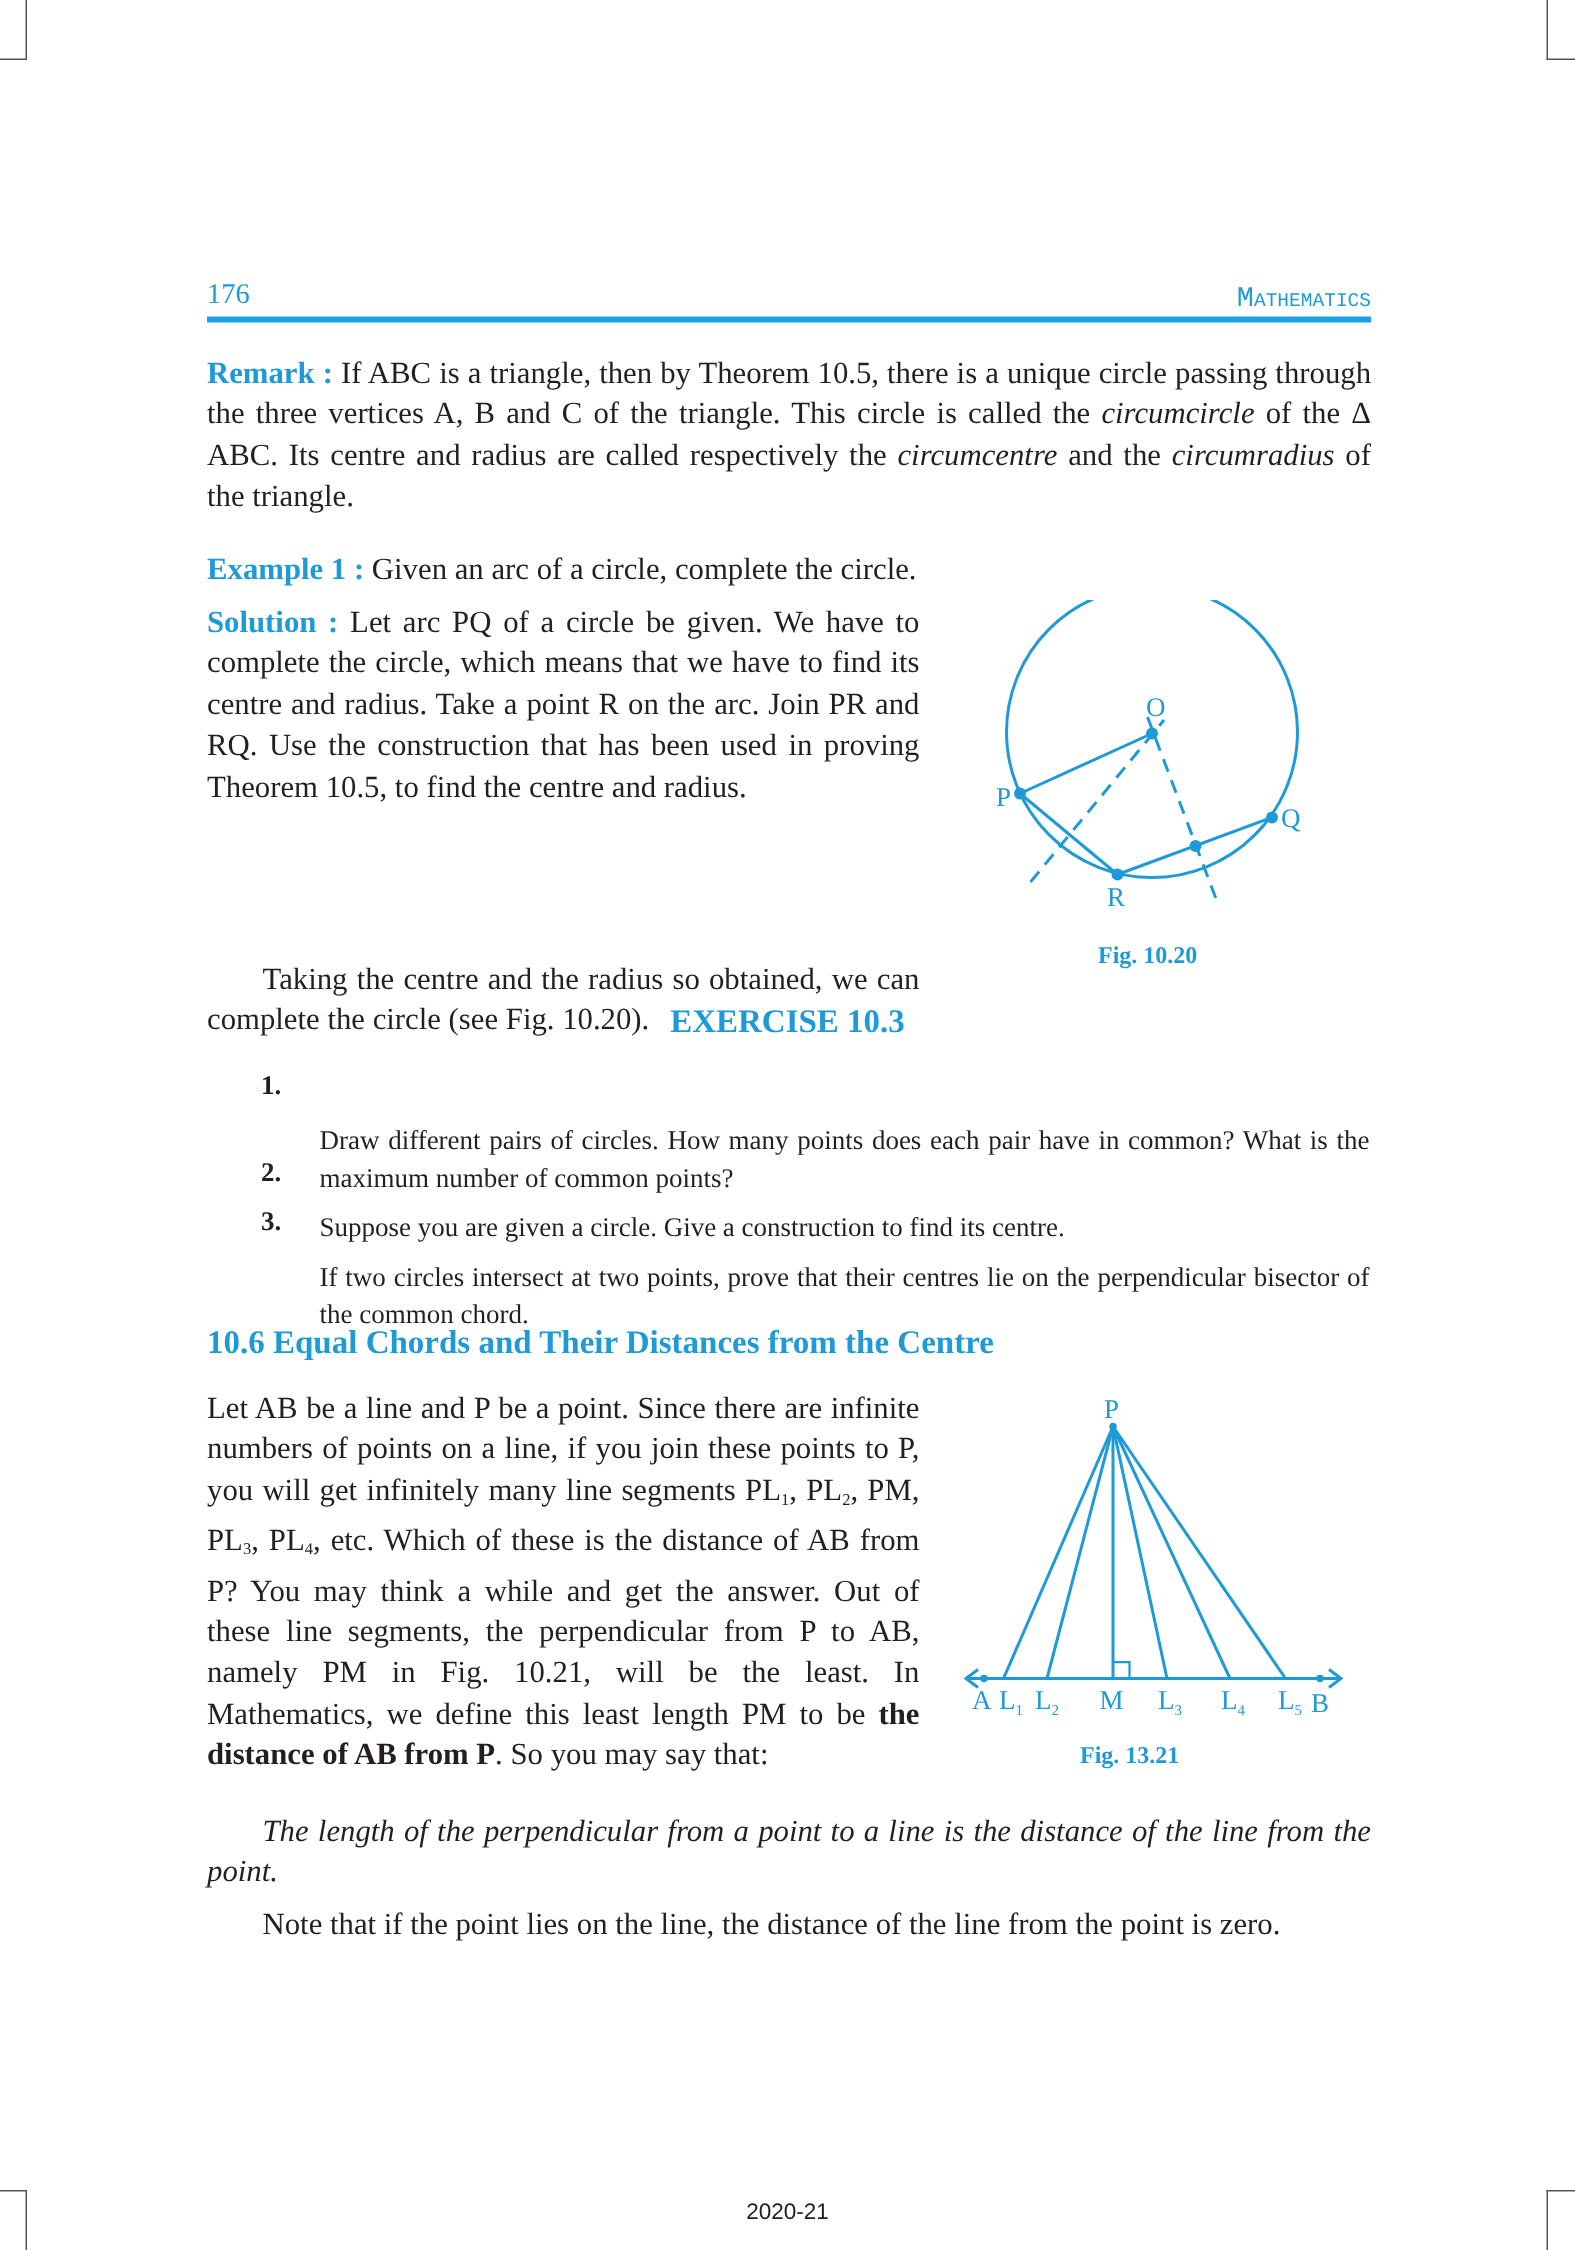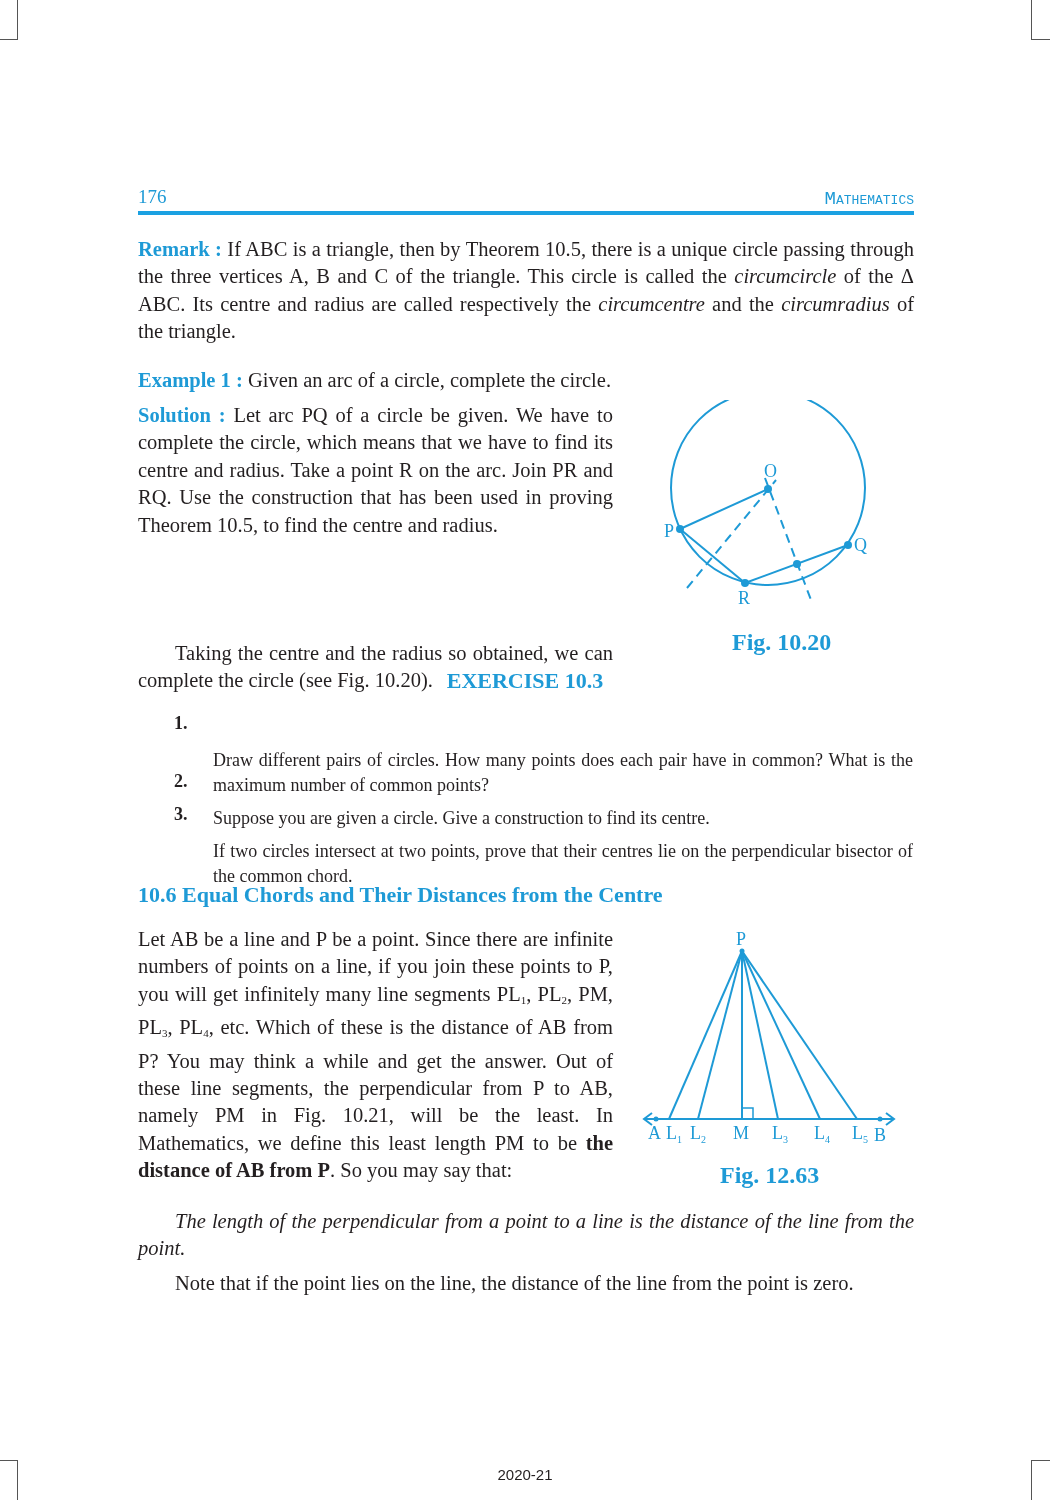--- a/index.html
+++ b/index.html
@@ -11,21 +11,21 @@
   .rule { position:absolute; left:138px; top:211px; width:776px; height:4px; background:#1ba1e2; }
   .para { position:absolute; font-size:20.5px; line-height:27.4px; text-align:justify; }
   .blue-b { color:#1e9ad6; font-weight:bold;text-align:right; }
   .it { font-style:italic; }
   .b { font-weight:bold; }
   .heading { position:absolute; font-size:22px; font-weight:bold; color:#1e9ad6; }
   .ex-title { position:absolute; left:0; width:1050px; text-align:center; top:668px; font-size:22px; font-weight:bold; color:#1e9ad6; }
   .ex-item { position:absolute; left:174px; width:740px; font-size:18px; line-height:25px; font-family:"Liberation Serif", serif; }
   .ex-num { position:absolute; left:0; top:0; font-weight:bold; }
   .ex-text { position:absolute; left:39px; width:700px; text-align:justify;margin-top:37px; }
-  .fig-cap { position:absolute; font-size:24px; font-weight:bold; color:#1e9ad6; }
+  .fig-cap { position:absolute; font-size:16px; font-weight:bold; color:#1e9ad6; }
   .footer { position:absolute; left:0; width:1050px; text-align:center; top:1443px; font-size:15px; font-family:"Liberation Sans", sans-serif;margin-top:23px; }
   svg text { font-family:"Liberation Serif", serif; fill:#1e9ad6; }
   sub { font-size:11px; vertical-align:-3px; }
 </style>
 </head>
 <body>
 
 <div class="crop" style="left:17px;top:0;width:1px;height:40px;"></div>
 <div class="crop" style="left:0;top:39px;width:18px;height:1px;"></div>
 <div class="crop" style="left:1031px;top:0;width:1px;height:40px;"></div>
@@ -111,19 +111,19 @@
   <text x="106" y="20" font-size="18">P</text>
   <text x="18" y="214" font-size="18">A</text>
   <text x="36" y="214" font-size="18"><tspan>L</tspan><tspan font-size="10" dy="4">1</tspan></text>
   <text x="60" y="214" font-size="18"><tspan>L</tspan><tspan font-size="10" dy="4">2</tspan></text>
   <text x="103" y="214" font-size="18">M</text>
   <text x="142" y="214" font-size="18"><tspan>L</tspan><tspan font-size="10" dy="4">3</tspan></text>
   <text x="184" y="214" font-size="18"><tspan>L</tspan><tspan font-size="10" dy="4">4</tspan></text>
   <text x="222" y="214" font-size="18"><tspan>L</tspan><tspan font-size="10" dy="4">5</tspan></text>
   <text x="244" y="216" font-size="18">B</text>
 </svg>
-<div class="fig-cap" style="left:720px; top:1162px;">Fig. 12.63</div>
+<div class="fig-cap" style="left:720px; top:1162px;">Fig. 13.21</div>
 
 <div class="para it" style="left:138px; top:1208px; width:776px; text-indent:37px;">The length of the perpendicular from a point to a line is the distance of the line from the point.</div>
 
 <div class="para" style="left:138px; top:1270px; width:776px; text-indent:37px;">Note that if the point lies on the line, the distance of the line from the point is zero.</div>
 
 <div class="footer">2020-21</div>
 
 </body></html>

